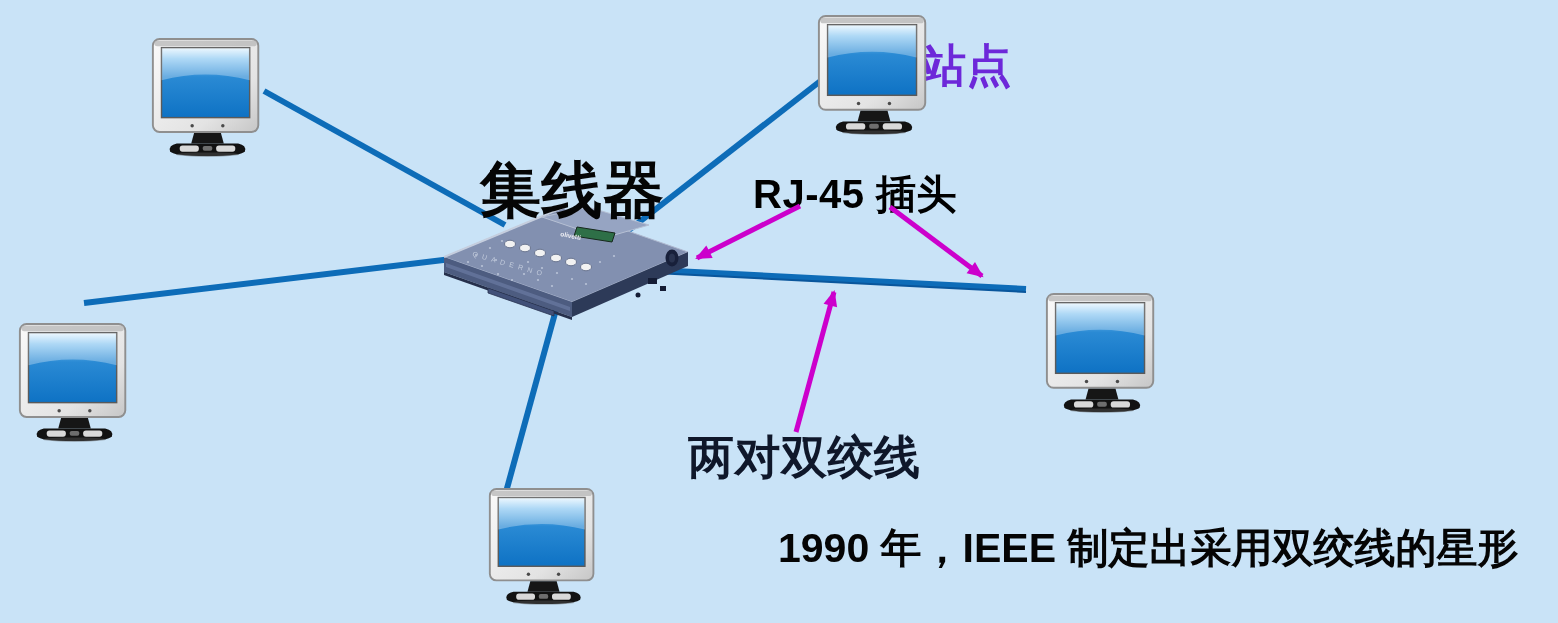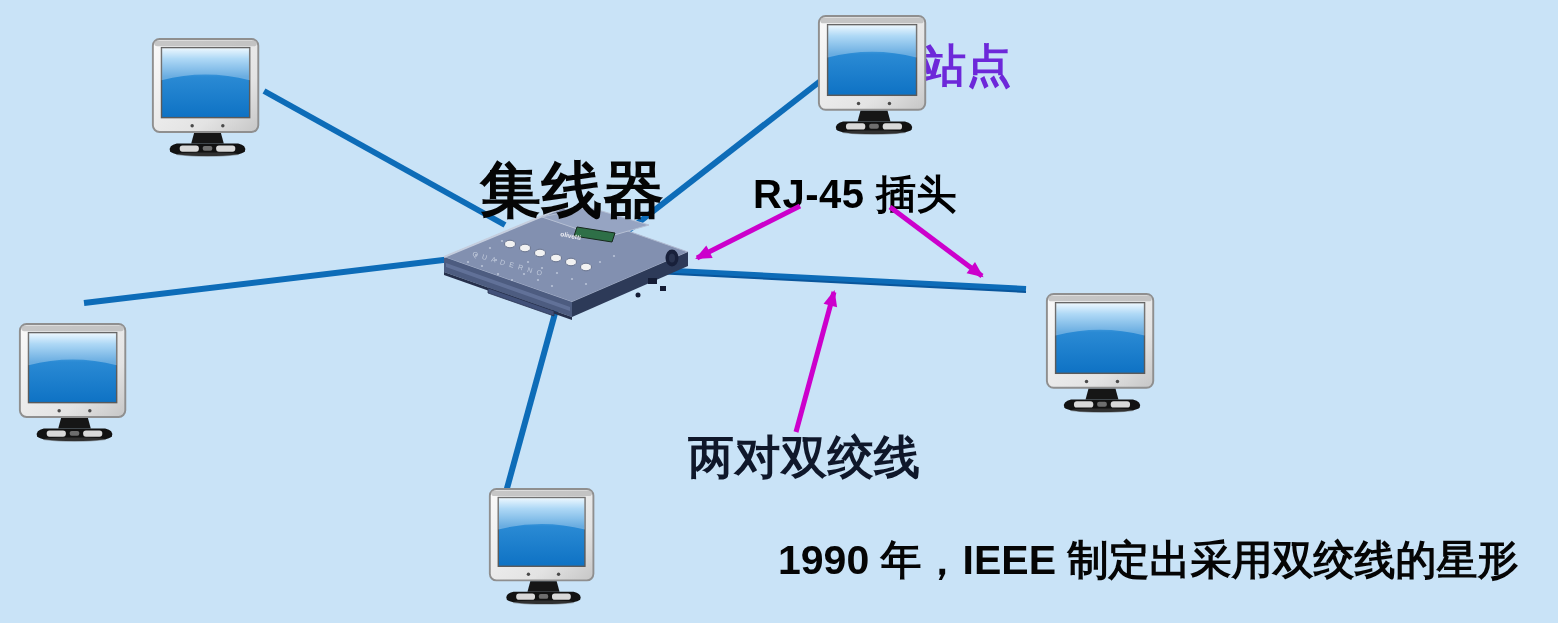--- a/index.html
+++ b/index.html
@@ -27,21 +27,21 @@
     white-space: nowrap;
     letter-spacing: 0.5px;
     z-index: 4;
   }
   .lbl-hub     { left: 480px; top: 150px; font-size: 61px; color: #050505; }
   .lbl-station { left: 921px; top: 36px;  font-size: 45px; color: #6d28d9; z-index: 2; }
   .lbl-rj45    { left: 753px; top: 167px; font-size: 40px; color: #000000; }
   .lbl-tp      { left: 688px; top: 419px; font-size: 46px; color: #0f172a; margin-top: 8px; }
   .caption {
     position: absolute;
-    left: 778px; top: 532px;
+    left: 778px; top: 520px;
     font-weight: 700;
     font-size: 41px;
     line-height: 57px;
     color: #050505;
     white-space: nowrap;
     z-index: 4;
   }
 </style>
 </head>
 <body>

